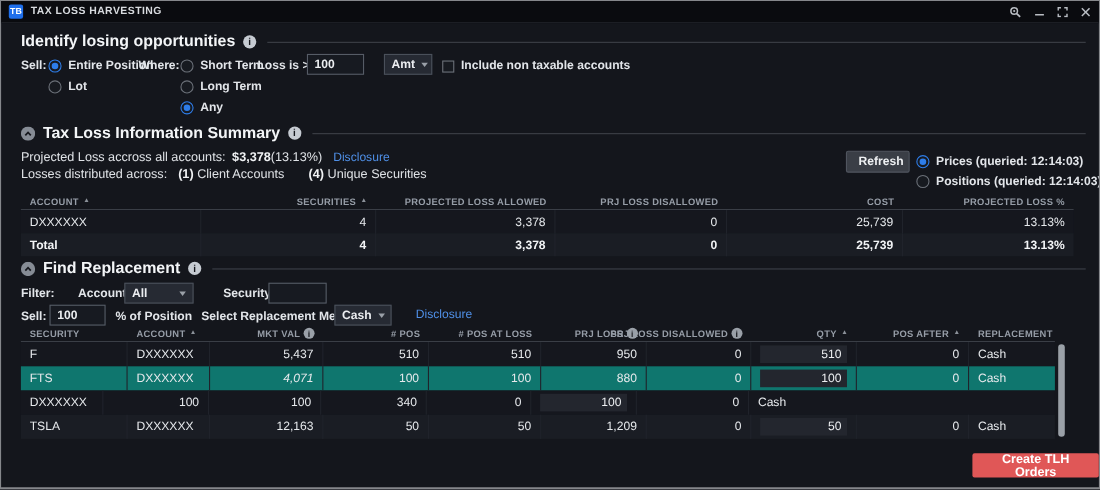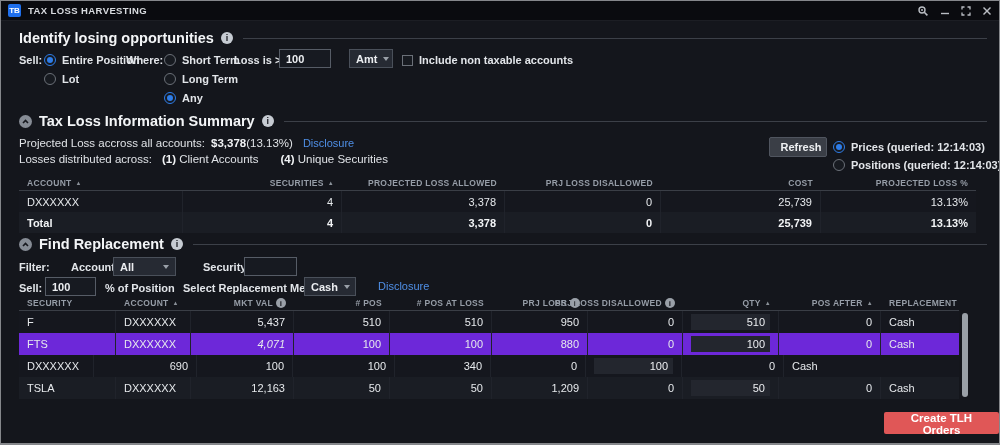--- a/index.html
+++ b/index.html
@@ -303,37 +303,36 @@
         <div class="td r" style="width: 96px;">510</div>
         <div class="td r" style="width: 102px;">510</div>
         <div class="td r" style="width: 96px;">950</div>
         <div class="td r" style="width: 95px;">0</div>
         <div class="td r" style="width: 96px;">
           <div class="qty-box">510</div>
         </div>
         <div class="td r" style="width: 102px;">0</div>
         <div class="td" style="width: 78px;">Cash</div>
       </div>
-      <div class="tr" style="height: 22px; background: #6d28d9; text-align: center;">
+      <div class="tr" style="height: 22px; background: #0f766e; text-align: center;">
         <div class="td" style="width: 97px;">FTS</div>
         <div class="td" style="width: 75px;">DXXXXXX</div>
         <div class="td r" style="width: 103px; font-style: italic;">4,071</div>
         <div class="td r" style="width: 96px;">100</div>
         <div class="td r" style="width: 102px;">100</div>
         <div class="td r" style="width: 96px;">880</div>
         <div class="td r" style="width: 95px;">0</div>
         <div class="td r" style="width: 96px;">
           <div class="qty-box">100</div>
         </div>
         <div class="td r" style="width: 102px;">0</div>
         <div class="td" style="width: 78px;">Cash</div>
       </div>
       <div class="tr" style="height: 22px; background: rgb(21, 23, 30);">
         <div class="td" style="width: 75px;">DXXXXXX</div>
-        <div class="td r" style="width: 103px;">690</div>
         <div class="td r" style="width: 96px;">100</div>
         <div class="td r" style="width: 102px;">100</div>
         <div class="td r" style="width: 96px;">340</div>
         <div class="td r" style="width: 95px;">0</div>
         <div class="td r" style="width: 96px;">
           <div class="qty-box">100</div>
         </div>
         <div class="td r" style="width: 102px;">0</div>
         <div class="td" style="width: 78px;">Cash</div>
       </div>

